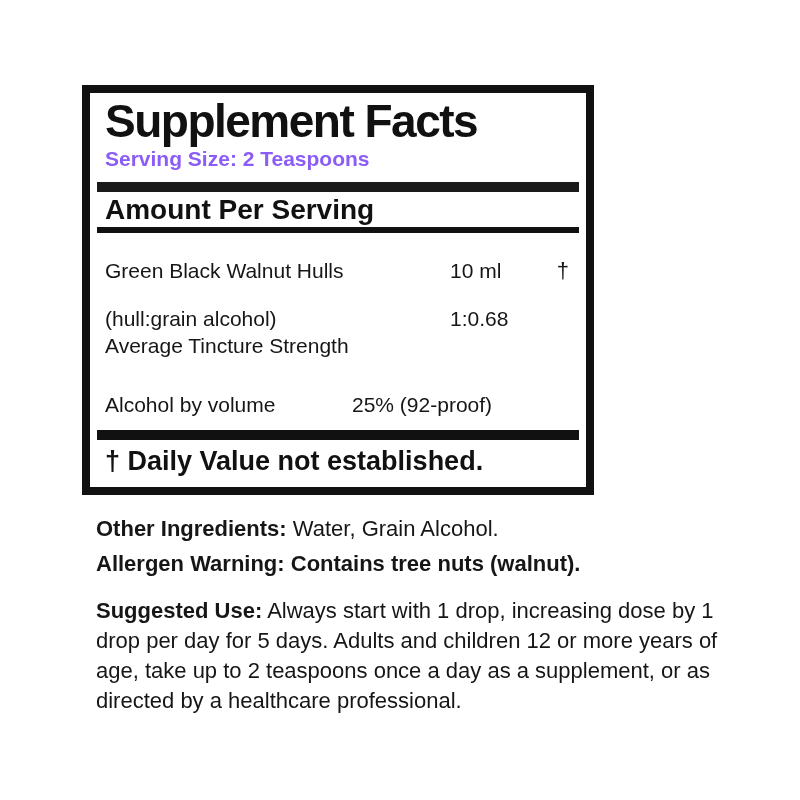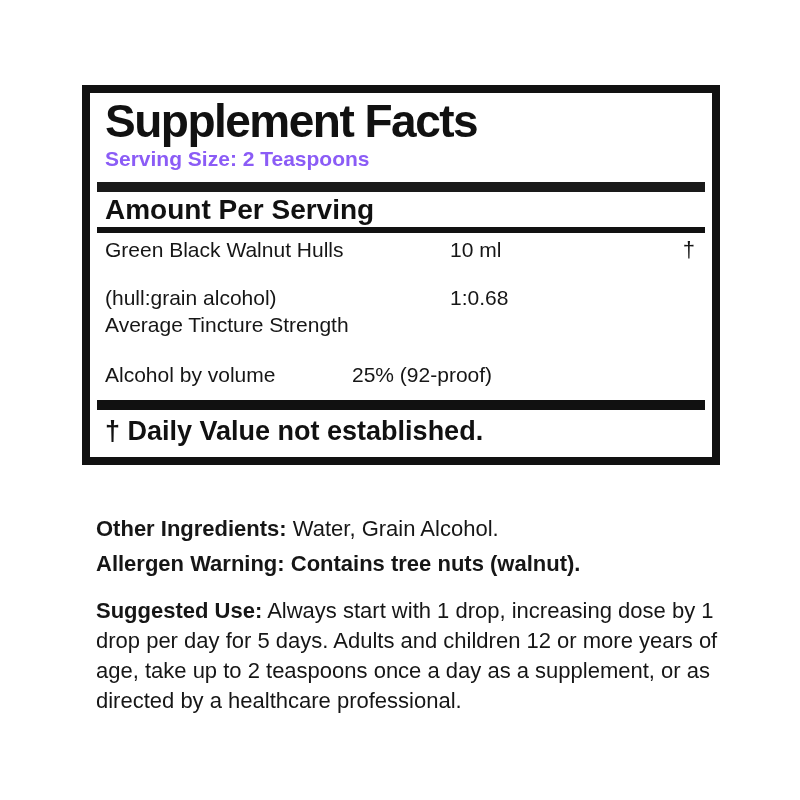--- a/index.html
+++ b/index.html
@@ -9,21 +9,21 @@
     font-family: "Liberation Sans", sans-serif;
     color: #111111;
     overflow: hidden;
   }
   .page { position: relative; width: 800px; height: 800px; }
 
   
   .facts-box {
     position: absolute;
     left: 82px; top: 85px;
-    width: 638px;
+    width: 512px;
     border: 8px solid #111111;
     background: #ffffff;
     padding: 3px 15px 13px 15px;
   }
   .facts-title {
     font-size: 46px;
     font-weight: bold;
     letter-spacing: -1.5px;
     line-height: 50px;
     color: #111111;
@@ -52,23 +52,23 @@
     font-size: 28px;
     font-weight: bold;
     line-height: 27px;
   }
   .nutrient-row {
     position: relative;
     font-size: 21px;
     line-height: 27px;
     color: #161616;
   }
-  .row-1 { margin-top: 3px; }
+  .row-1 { margin-top: 24px; }
   .row-2 { margin-top: 21px; }
-  .row-3 { margin-top: 23px; }
+  .row-3 { margin-top: 32px; }
   .nutrient-row .amount {
     position: absolute;
     left: 345px; top: 0;
   }
   .nutrient-row.row-3 .amount {
     left: 247px;
   }
   .nutrient-row .dv {
     position: absolute;
     right: 2px; top: 0;

